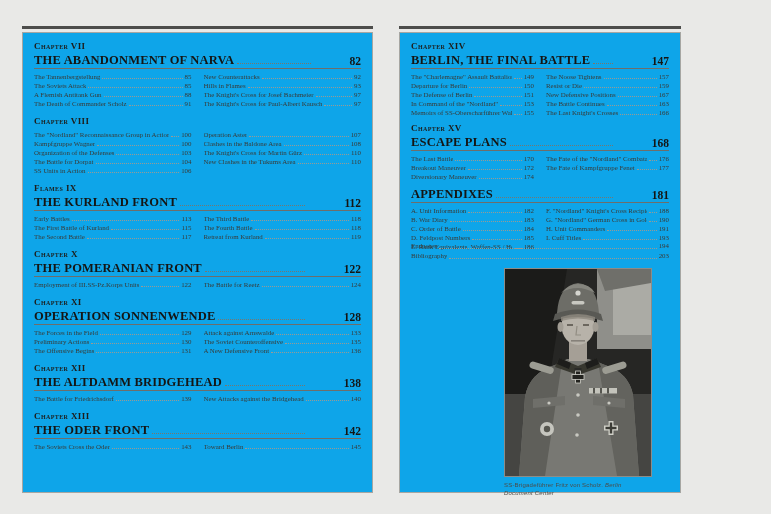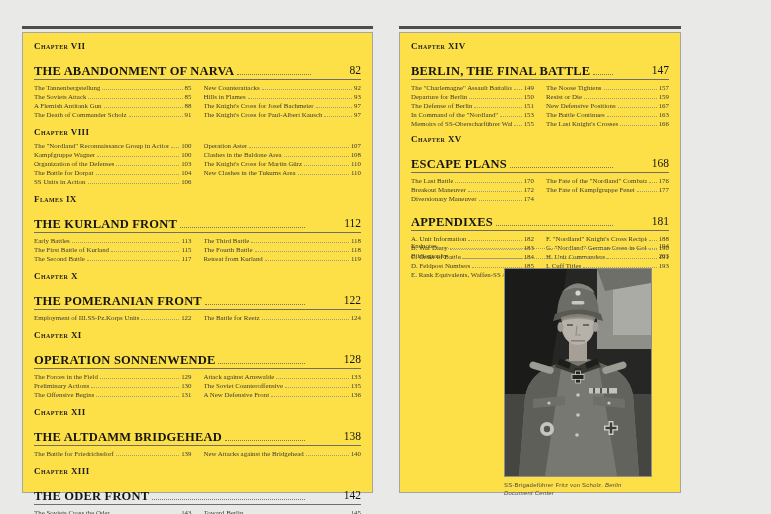--- a/index.html
+++ b/index.html
@@ -7,34 +7,34 @@
     width:771px;height:514px;position:relative;overflow:hidden;
     background:#e9e9e7;
     font-family:"Liberation Serif", serif;
     -webkit-font-smoothing:antialiased;
   }
   .page{position:absolute;top:26px;}
   #page-left{left:22px;width:351px;}
   #page-right{left:399px;width:282px;}
   .topbar{height:3px;background:#4d4d4b;margin-bottom:3px;}
   .pagebox{
-    position:relative;background:#fde047;border:1px solid #a6a6a2;
+    position:relative;background:#0ea5e9;border:1px solid #a6a6a2;
     height:461px;box-sizing:border-box;padding:6px 11px;
   }
   .section{margin-bottom:8px;}
   .eyebrow{
     font-variant:small-caps;font-weight:600;font-size:9px;line-height:11px;
     letter-spacing:.4px;color:#1d1d1b;margin-top:2px;
   }
   .trow{
-    display:flex;border-bottom:1px solid #6e6e6a;
-    padding-bottom:1px;margin-top:12px;
+    display:flex;align-items:flex-end;border-bottom:1px solid #6e6e6a;
+    padding-bottom:1px;margin-top:1px;
   }
   .tt{font-weight:bold;font-size:12.5px;line-height:14px;letter-spacing:.2px;color:#151513;white-space:nowrap;}
-  .tp{font-weight:normal;font-size:11.5px;color:#151513;padding-left:36px;}
+  .tp{font-weight:bold;font-size:11.5px;color:#151513;padding-left:36px;}
   .lead{flex:1;border-bottom:1px dotted #77776f;margin:0 3px 3px 3px;min-width:8px;}
   .cols{display:flex;gap:12px;margin-top:3px;}
   .col{flex:1;min-width:0;}
   .row{display:flex;align-items:flex-end;font-size:6.9px;line-height:9px;color:#3a3a36;}
   .row .t{white-space:nowrap;overflow:hidden;}
   .row .lead{border-bottom:1px dotted #9a9a92;margin:0 2px 2px 2px;}
   .row .p{color:#3a3a36;}
   #toc-right .section{margin-bottom:6px;}
   
   .extras{position:absolute;left:11px;right:11px;top:208px;}

